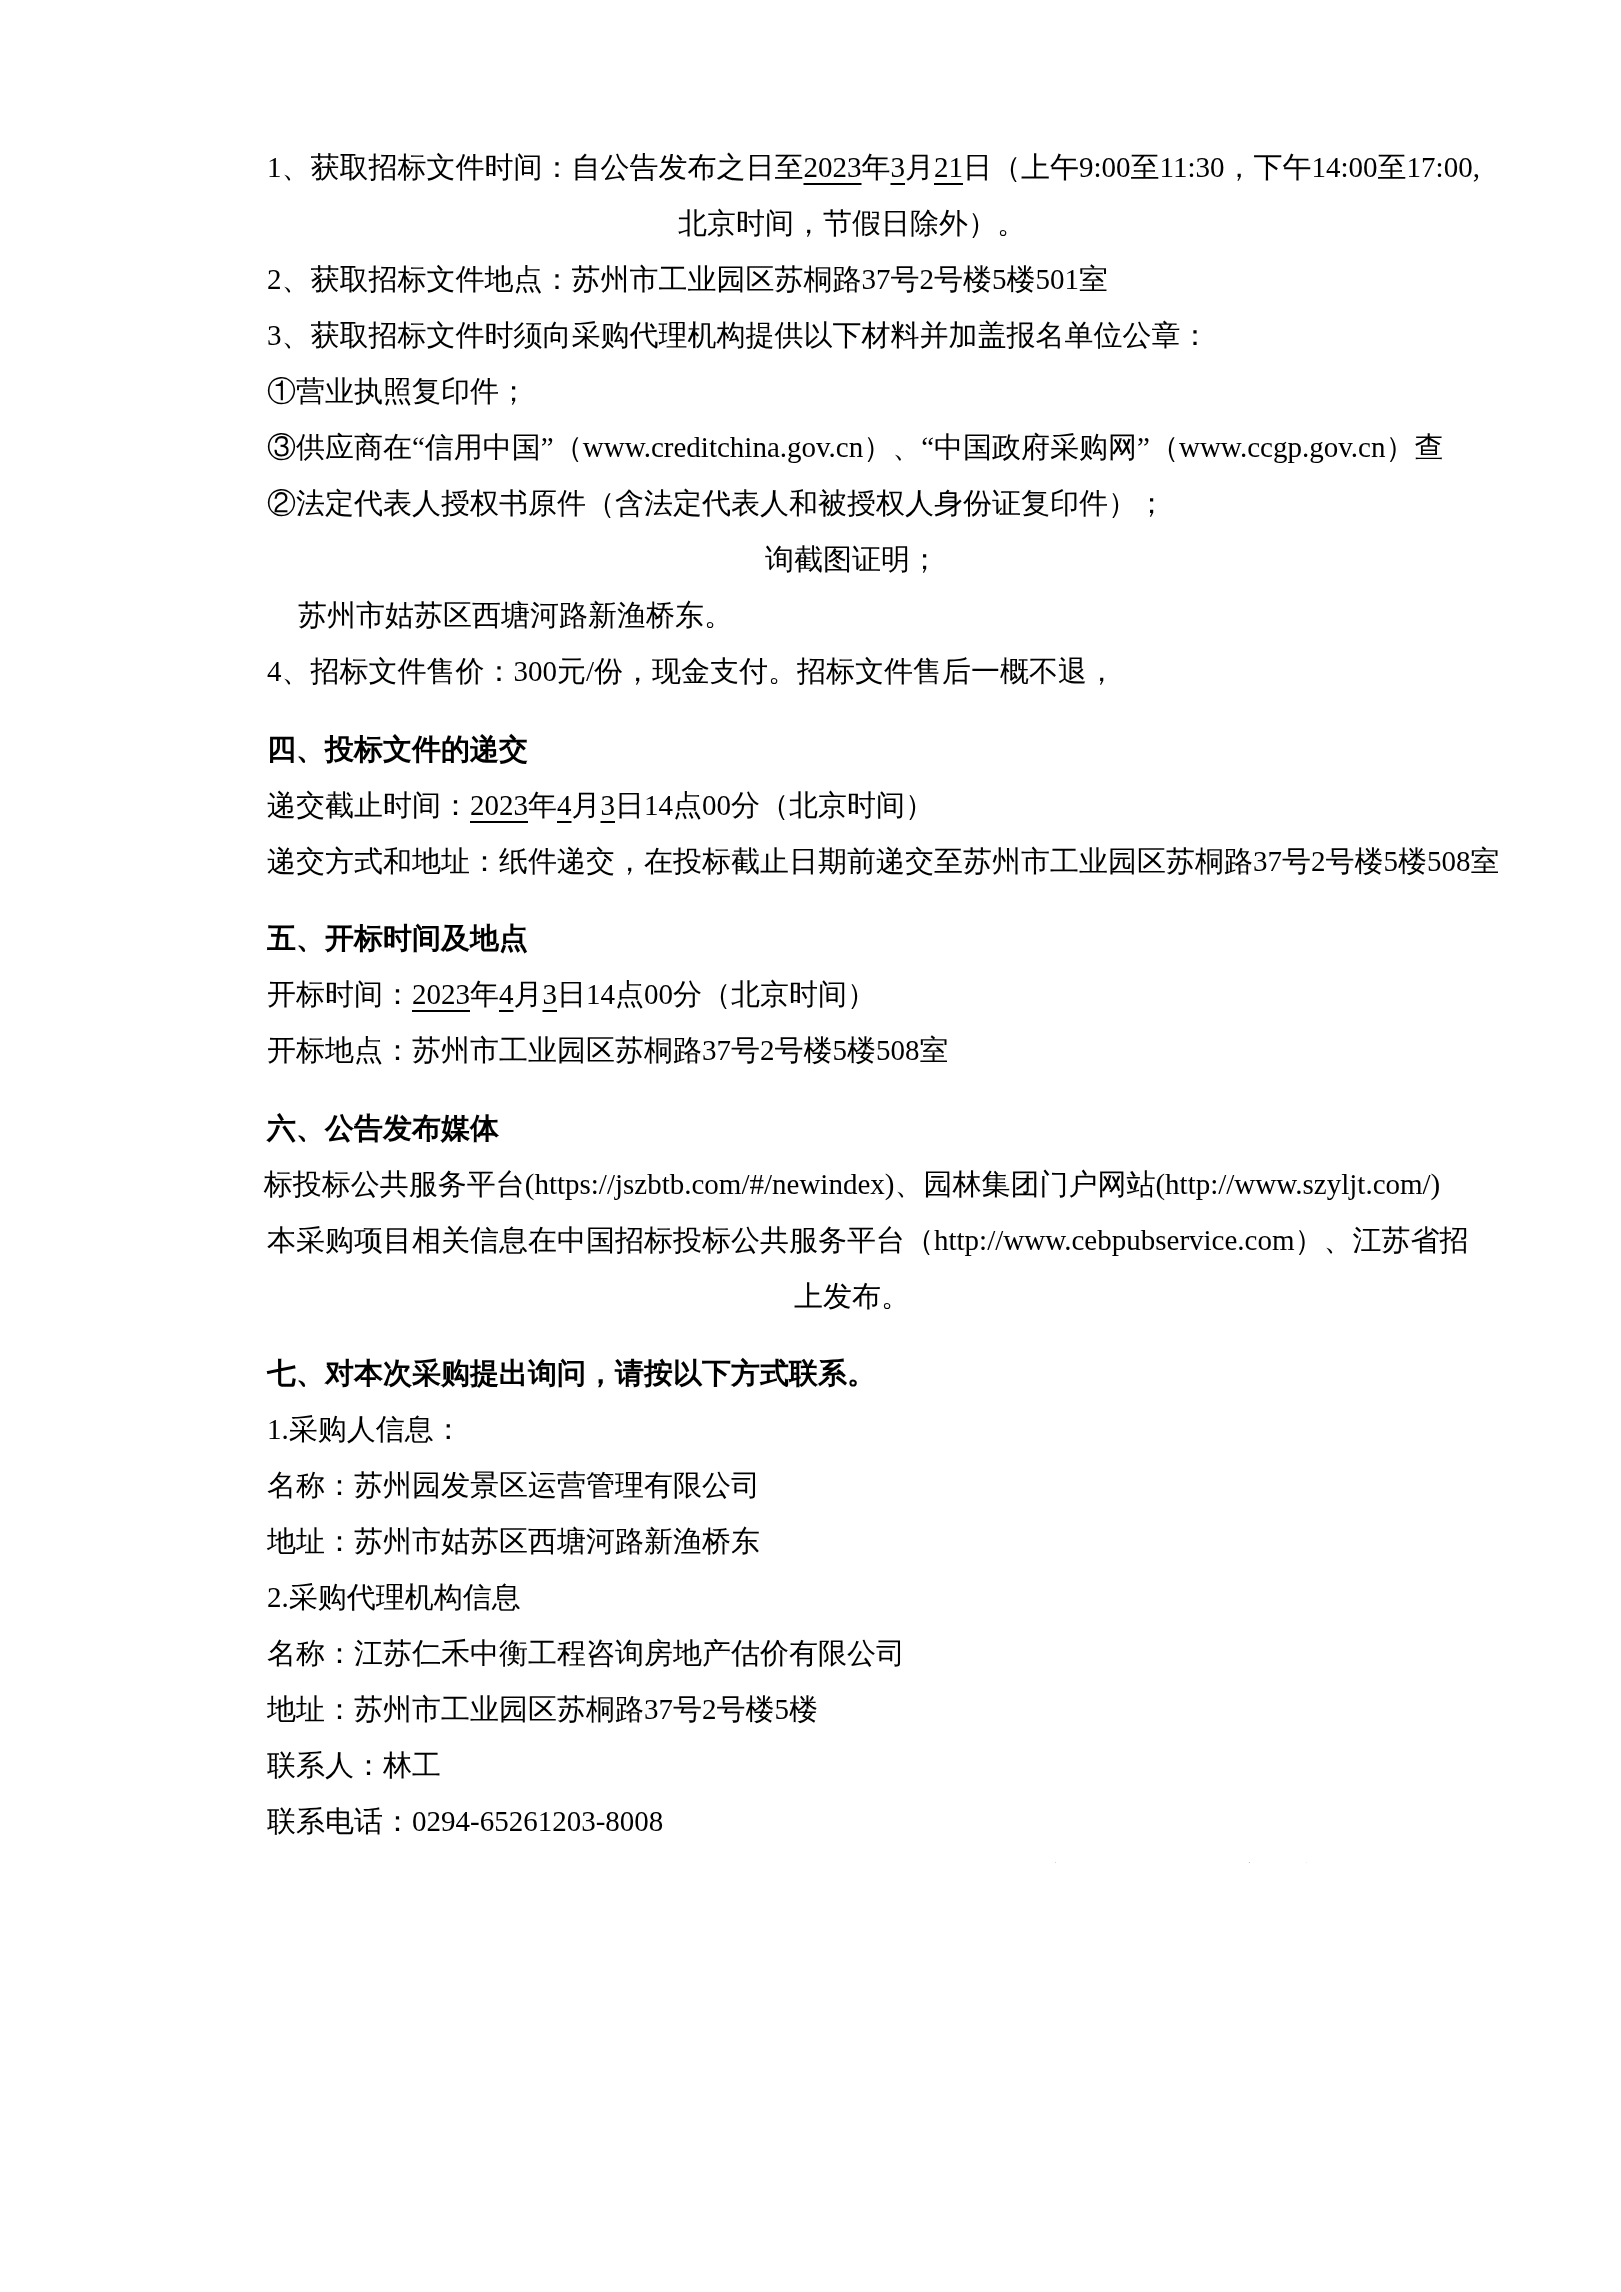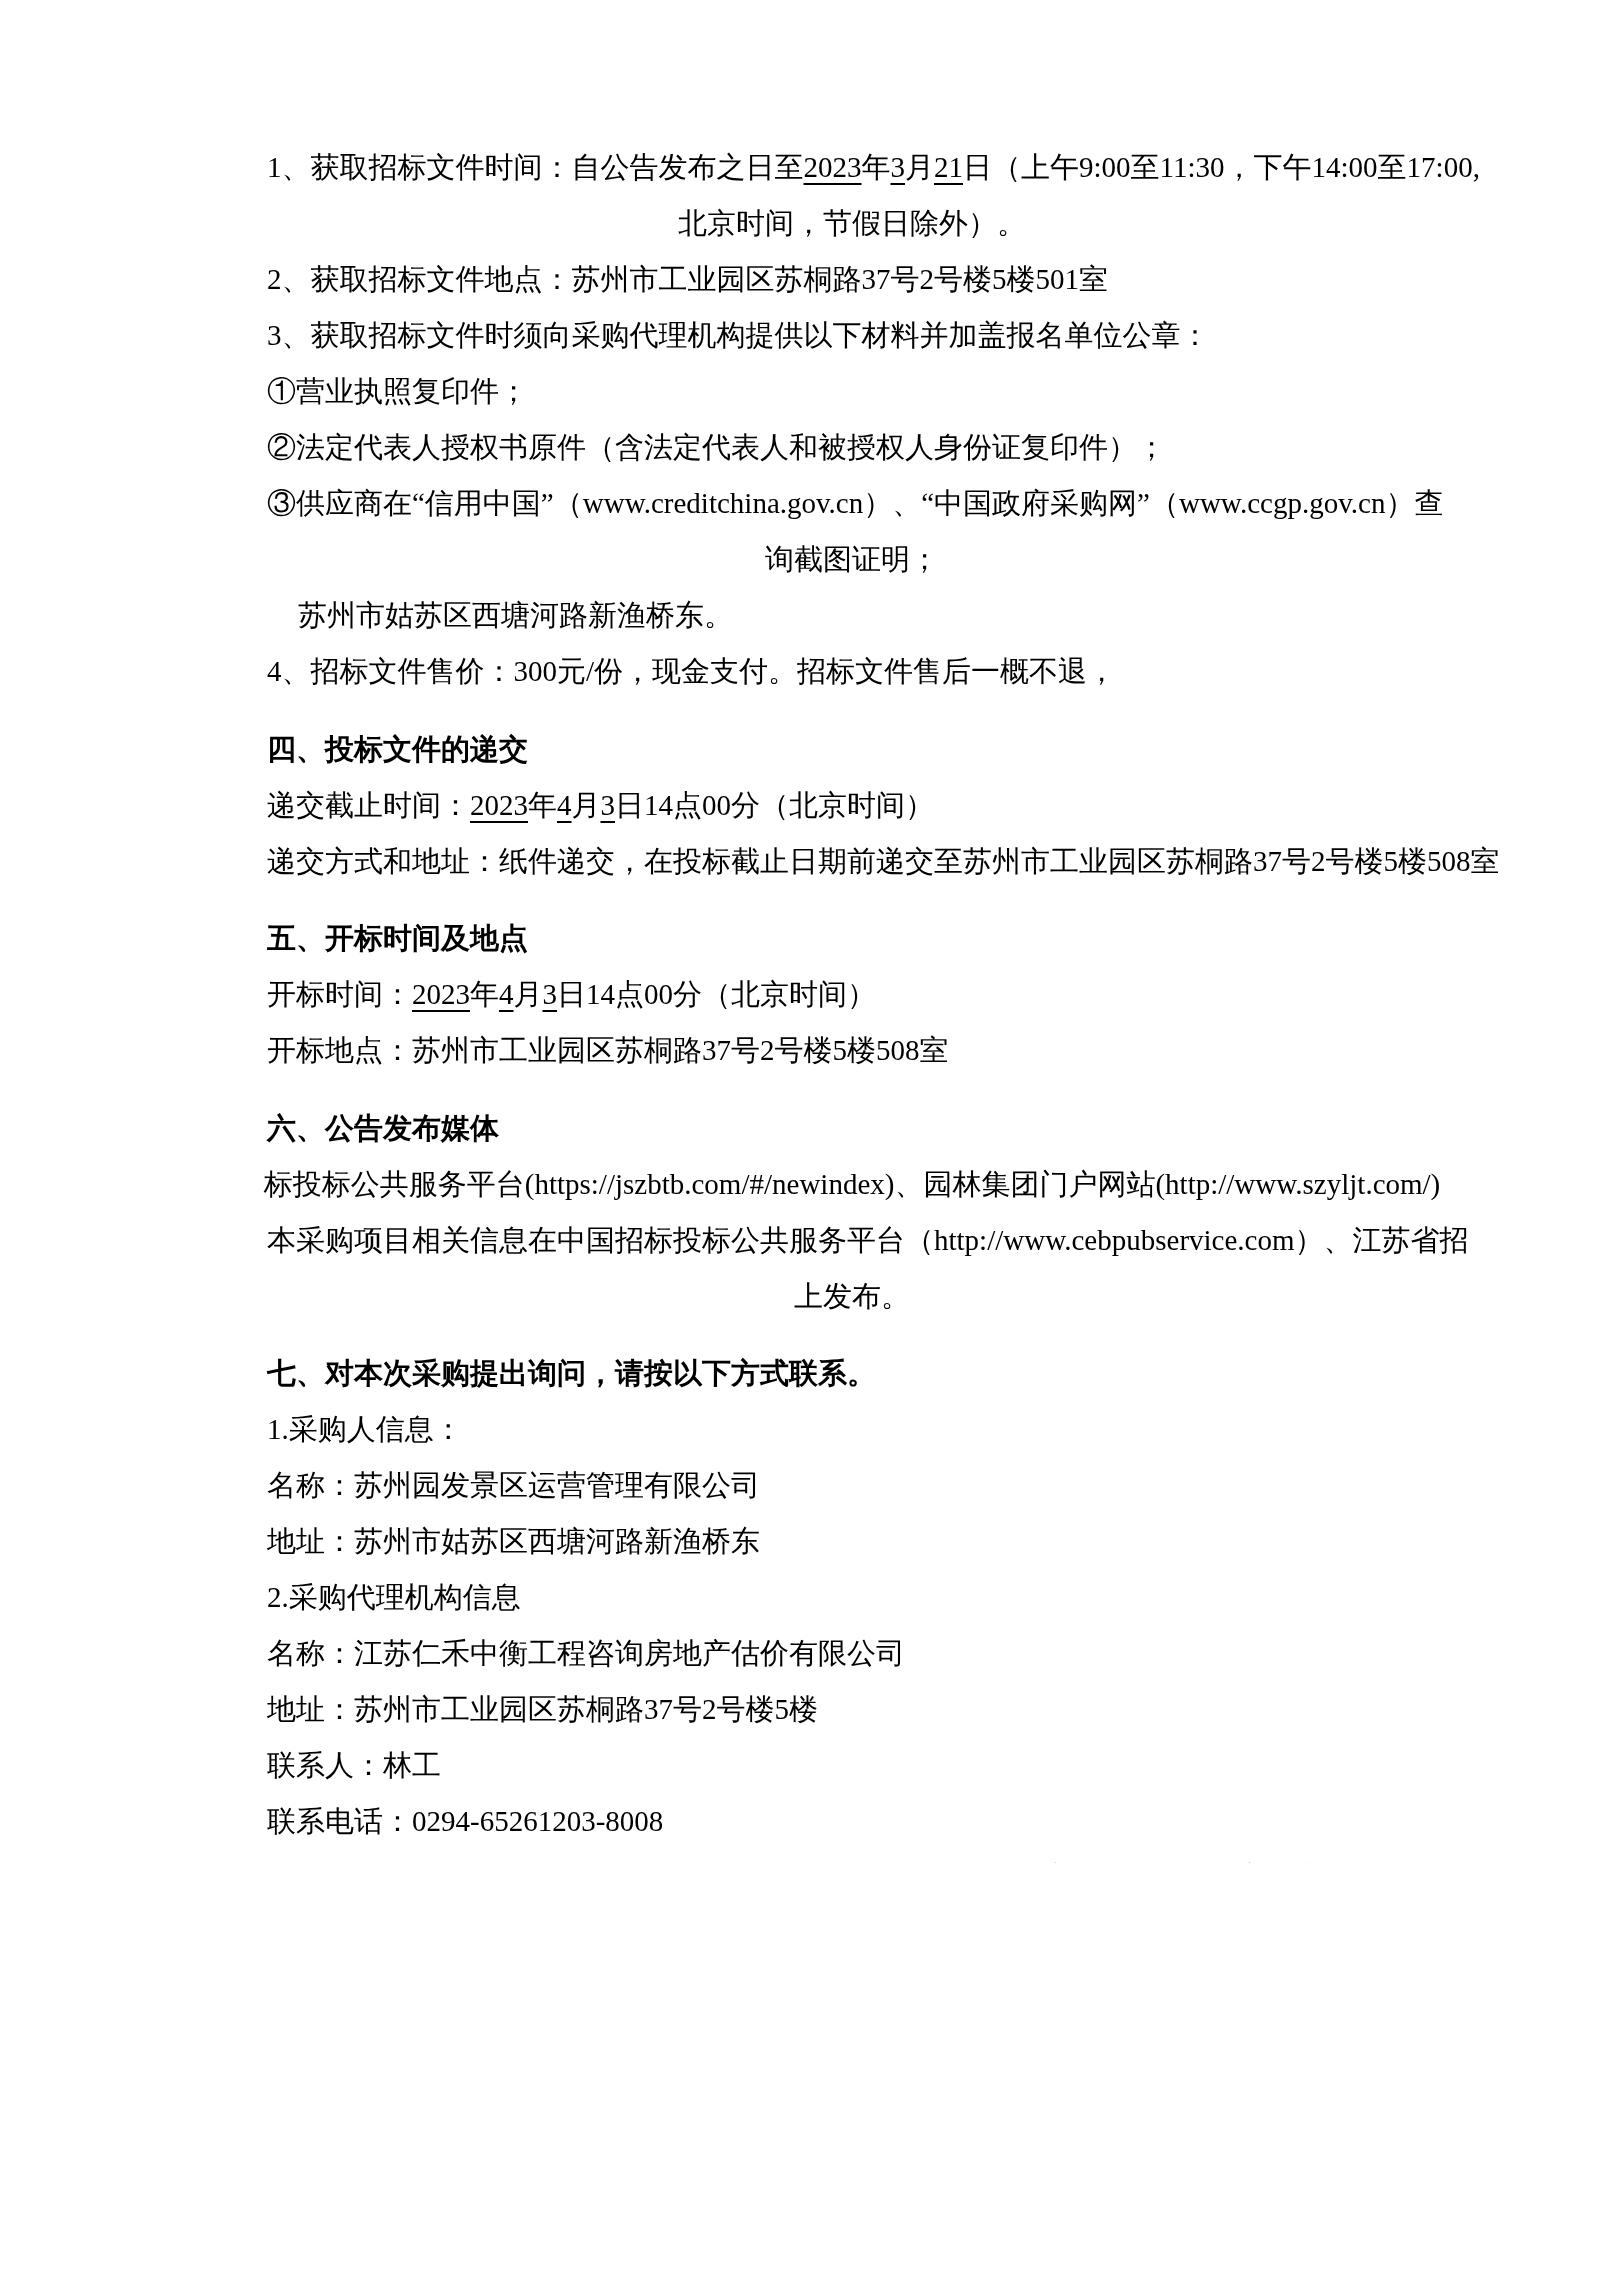--- a/index.html
+++ b/index.html
@@ -48,22 +48,22 @@
 </head>
 <body>
 
 <div class="page">
   <div class="content">
       <div class="line ind2"><span>1、获取招标文件时间：自公告发布之日至</span><span class="u">2023</span><span>年</span><span class="u">3</span><span>月</span><span class="u">21</span><span>日（上午9:00至11:30，下午14:00至17:00,</span></div>
       <div class="line ind0"><span>北京时间，节假日除外）。</span></div>
       <div class="line ind2"><span>2、获取招标文件地点：苏州市工业园区苏桐路37号2号楼5楼501室</span></div>
       <div class="line ind2"><span>3、获取招标文件时须向采购代理机构提供以下材料并加盖报名单位公章：</span></div>
       <div class="line ind2"><span>①营业执照复印件；</span></div>
+      <div class="line ind2"><span>③供应商在“信用中国”（www.creditchina.gov.cn）、“中国政府采购网”（www.ccgp.gov.cn）查</span></div>
       <div class="line ind2"><span>②法定代表人授权书原件（含法定代表人和被授权人身份证复印件）；</span></div>
-      <div class="line ind2"><span>③供应商在“信用中国”（www.creditchina.gov.cn）、“中国政府采购网”（www.ccgp.gov.cn）查</span></div>
       <div class="line ind0"><span>询截图证明；</span></div>
       <div class="line ind3"><span>苏州市姑苏区西塘河路新渔桥东。</span></div>
       <div class="line ind2"><span>4、招标文件售价：300元/份，现金支付。招标文件售后一概不退，</span></div>
       <div class="line ind2 heading"><span>四、投标文件的递交</span></div>
       <div class="line ind2"><span>递交截止时间：</span><span class="u">2023</span><span>年</span><span class="u">4</span><span>月</span><span class="u">3</span><span>日14点00分（北京时间）</span></div>
       <div class="line ind2"><span>递交方式和地址：纸件递交，在投标截止日期前递交至苏州市工业园区苏桐路37号2号楼5楼508室</span></div>
       <div class="line ind2 heading"><span>五、开标时间及地点</span></div>
       <div class="line ind2"><span>开标时间：</span><span class="u">2023</span><span>年</span><span class="u">4</span><span>月</span><span class="u">3</span><span>日14点00分（北京时间）</span></div>
       <div class="line ind2"><span>开标地点：苏州市工业园区苏桐路37号2号楼5楼508室</span></div>
       <div class="line ind2 heading"><span>六、公告发布媒体</span></div>

